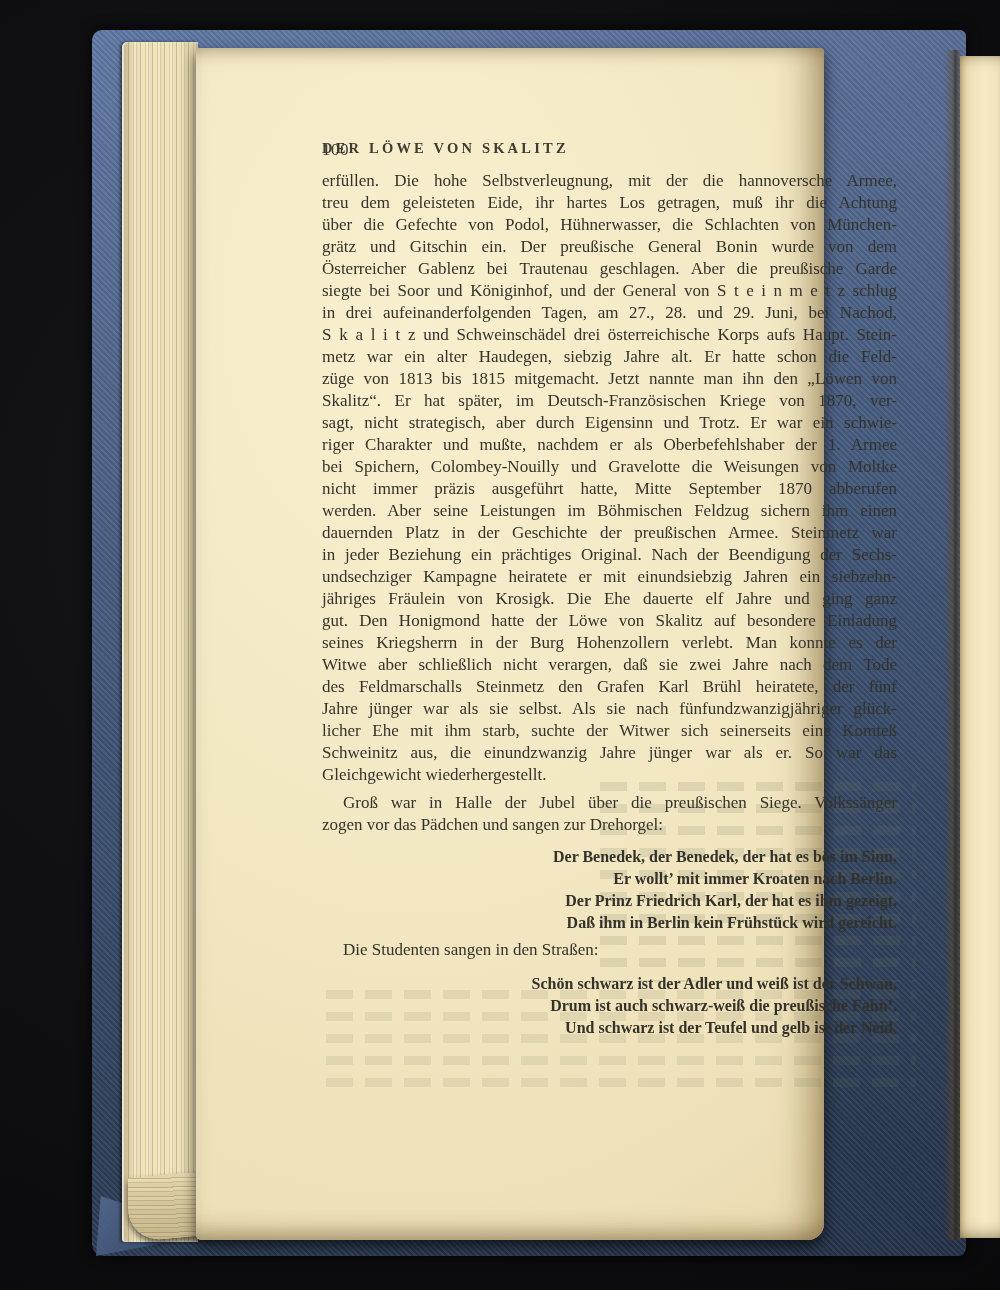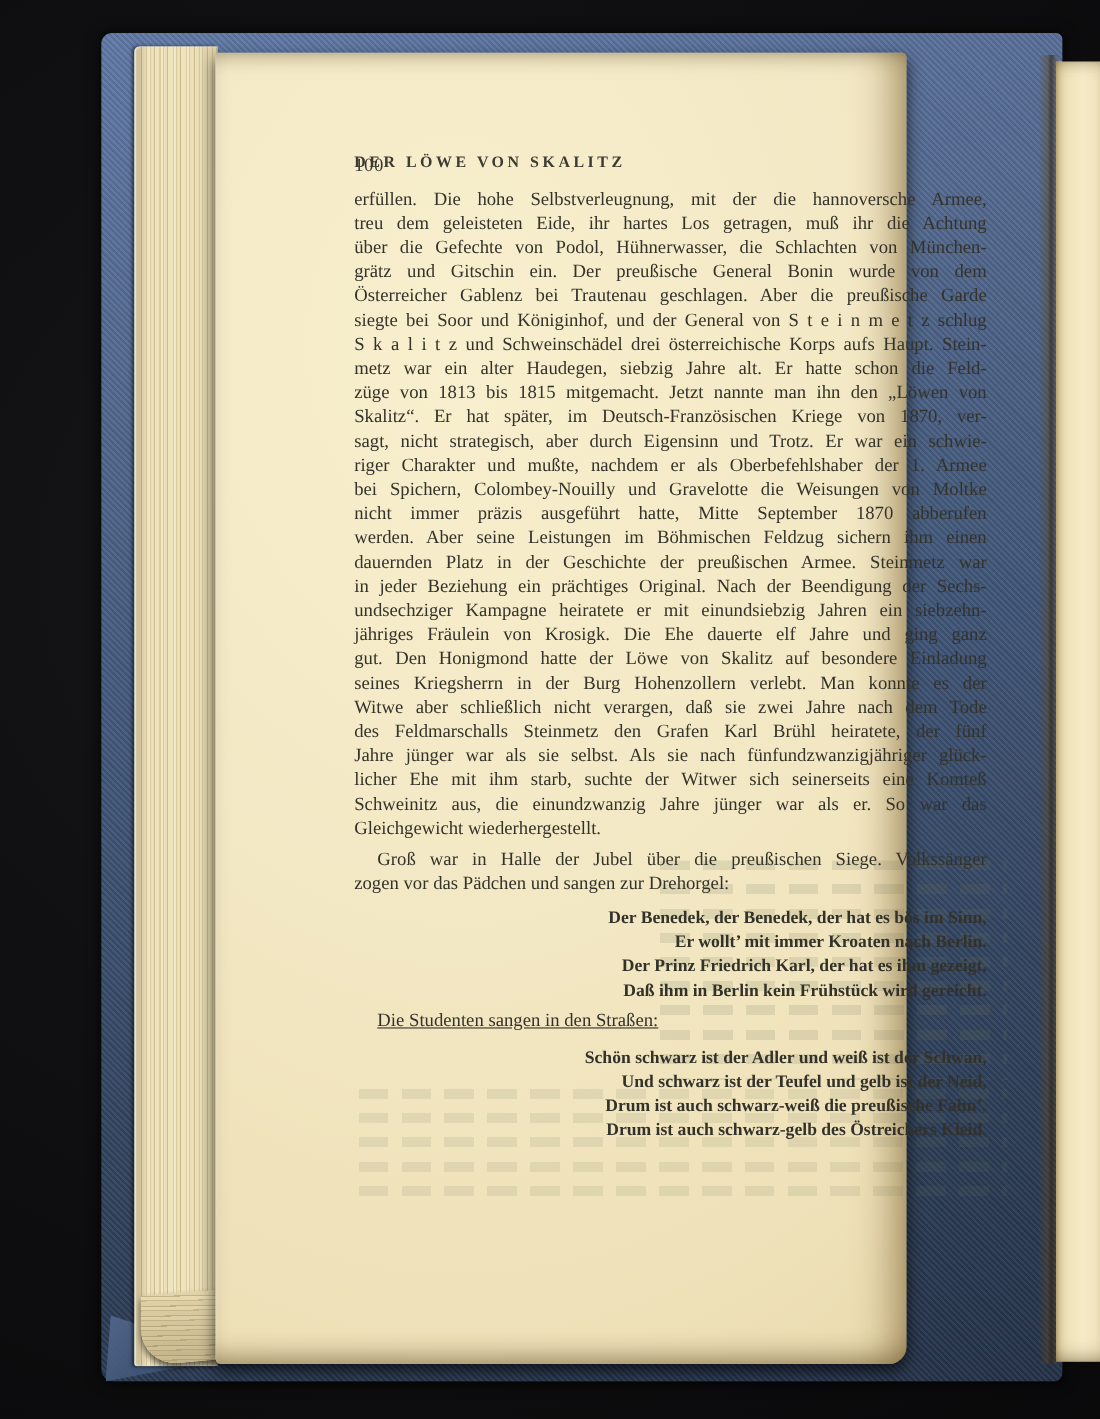--- a/index.html
+++ b/index.html
@@ -89,21 +89,21 @@
   .body-text{margin-top:8px;}
   .tline{font-size:17px;line-height:22px;white-space:normal;}
   .para .tline{text-align:justify;text-align-last:justify;}
   .para .tline.is-last{text-align-last:left;}
   .para2{margin-top:6px;}
   .para2 .tline:first-child{text-indent:21px;}
   .verse{margin-left:102px;}
   .verse1{margin-top:10px;}
   .verse2{margin-top:12px;}
   .verse .tline{font-size:16px;line-height:22px;font-weight:600;color:#33322a;text-align:right;}
-  .para3{margin-top:5px;font-size:17px;line-height:22px;text-indent:21px;text-decoration:underline;}
+  .para3{margin-top:5px;font-size:17px;line-height:22px;text-indent:21px;}
 </style>
 </head>
 <body>
 
 <div class="photo">
   <div class="cover"></div>
   <div class="cover-fold"></div>
   <div class="stack"></div>
   <div class="stack-fan"></div>
 
@@ -118,20 +118,21 @@
       </div>
 
       <div class="body-text">
         <div class="para para1">
             <div class="tline">erfüllen. Die hohe Selbstverleugnung, mit der die hannoversche Armee,</div>
             <div class="tline">treu dem geleisteten Eide, ihr hartes Los getragen, muß ihr die Achtung</div>
             <div class="tline">über die Gefechte von Podol, Hühnerwasser, die Schlachten von München-</div>
             <div class="tline">grätz und Gitschin ein. Der preußische General Bonin wurde von dem</div>
             <div class="tline">Österreicher Gablenz bei Trautenau geschlagen. Aber die preußische Garde</div>
             <div class="tline">siegte bei Soor und Königinhof, und der General von S t e i n m e t z schlug</div>
+            <div class="tline">in drei aufeinanderfolgenden Tagen, am 27., 28. und 29. Juni, bei Nachod,</div>
             <div class="tline">S k a l i t z und Schweinschädel drei österreichische Korps aufs Haupt. Stein-</div>
             <div class="tline">metz war ein alter Haudegen, siebzig Jahre alt. Er hatte schon die Feld-</div>
             <div class="tline">züge von 1813 bis 1815 mitgemacht. Jetzt nannte man ihn den „Löwen von</div>
             <div class="tline">Skalitz“. Er hat später, im Deutsch-Französischen Kriege von 1870, ver-</div>
             <div class="tline">sagt, nicht strategisch, aber durch Eigensinn und Trotz. Er war ein schwie-</div>
             <div class="tline">riger Charakter und mußte, nachdem er als Oberbefehlshaber der 1. Armee</div>
             <div class="tline">bei Spichern, Colombey-Nouilly und Gravelotte die Weisungen von Moltke</div>
             <div class="tline">nicht immer präzis ausgeführt hatte, Mitte September 1870 abberufen</div>
             <div class="tline">werden. Aber seine Leistungen im Böhmischen Feldzug sichern ihm einen</div>
             <div class="tline">dauernden Platz in der Geschichte der preußischen Armee. Steinmetz war</div>
@@ -157,23 +158,22 @@
             <div class="tline">Der Benedek, der Benedek, der hat es bös im Sinn,</div>
             <div class="tline">Er wollt’ mit immer Kroaten nach Berlin.</div>
             <div class="tline">Der Prinz Friedrich Karl, der hat es ihm gezeigt,</div>
             <div class="tline is-last">Daß ihm in Berlin kein Frühstück wird gereicht.</div>
           </div>
 
         <div class="para3">Die Studenten sangen in den Straßen:</div>
 
         <div class="verse verse2">
             <div class="tline">Schön schwarz ist der Adler und weiß ist der Schwan,</div>
+            <div class="tline">Drum ist auch schwarz-weiß die preußische Fahn’.</div>
             <div class="tline">Und schwarz ist der Teufel und gelb ist der Neid,</div>
-            <div class="tline">Drum ist auch schwarz-weiß die preußische Fahn’.</div>
-            <div class="tline is-last">Drum ist auch schwarz-gelb des Östreichers Kleid.</div>
           </div>
       </div>
     </div>
   </div>
 
   <div class="crease"></div>
   <div class="facing-page"></div>
 </div>
 
 </body></html>

